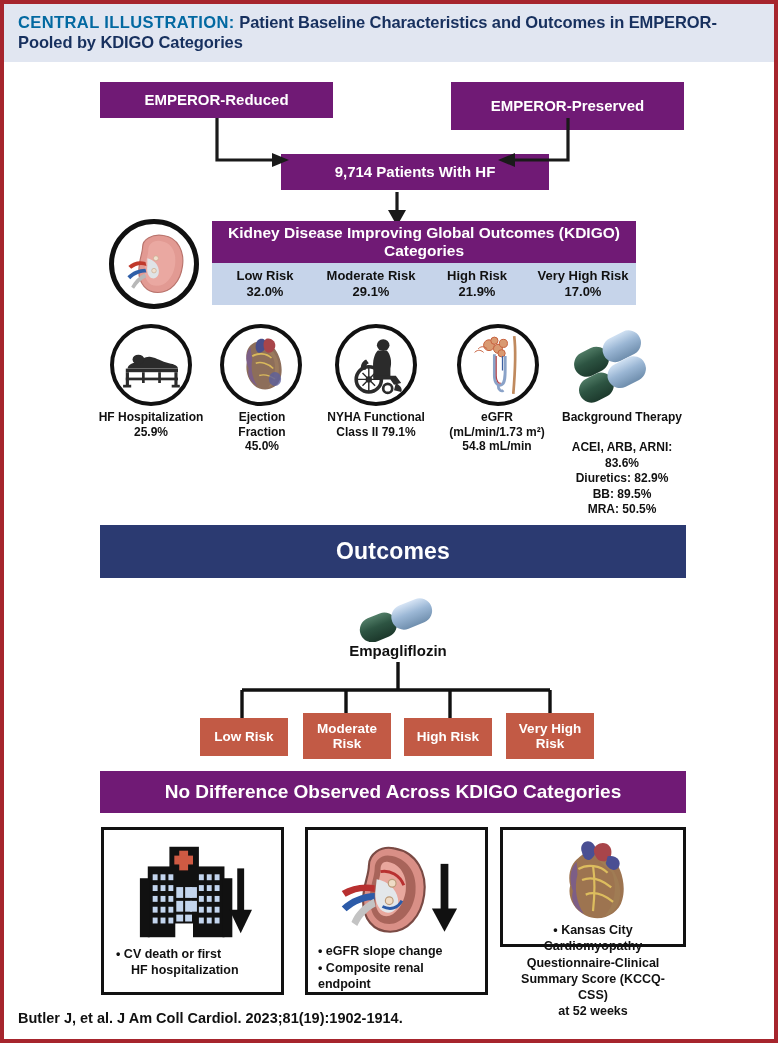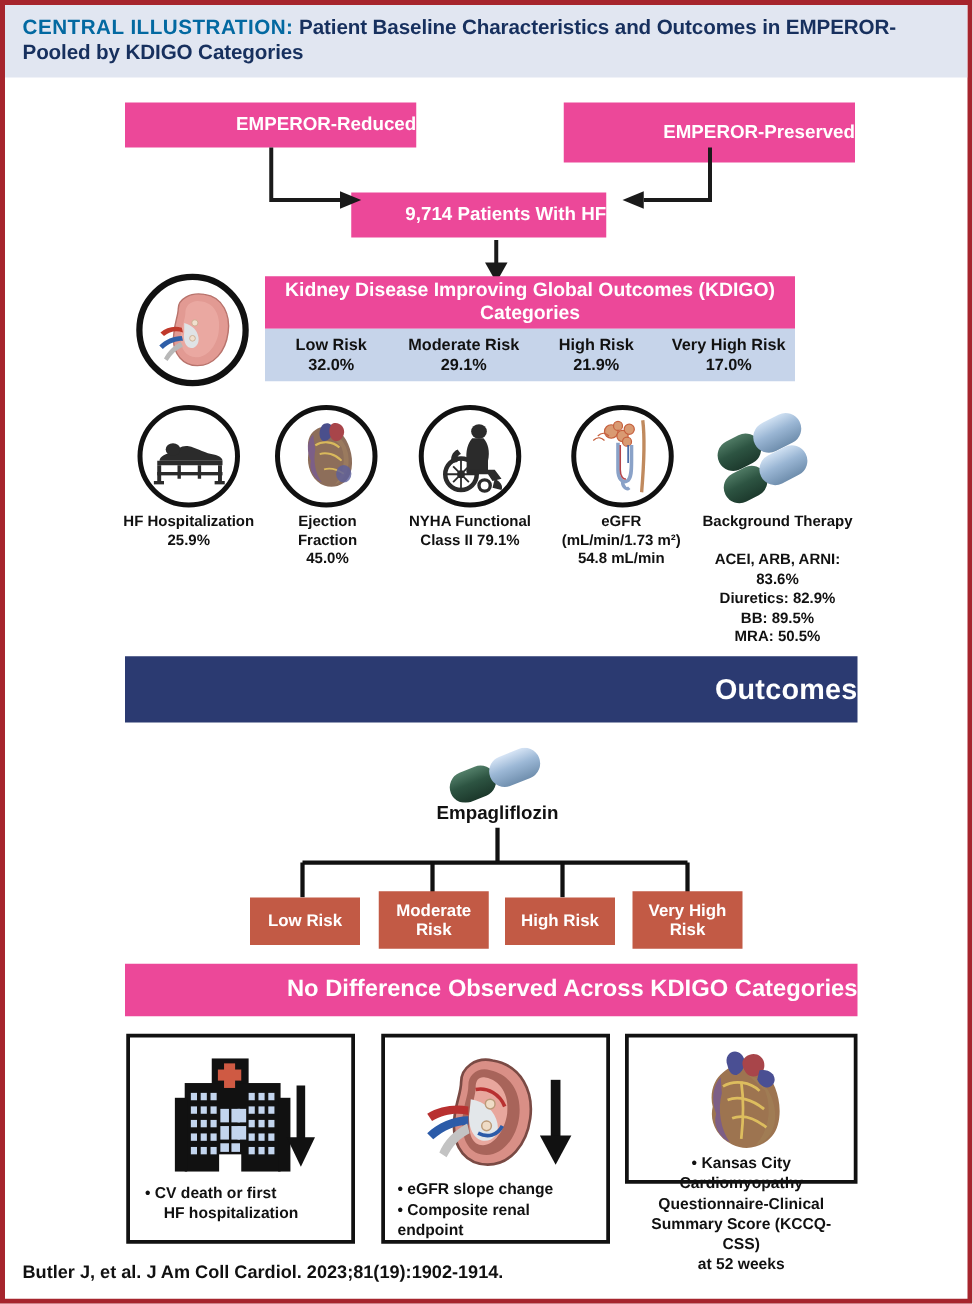--- a/index.html
+++ b/index.html
@@ -32,36 +32,36 @@
   }
   #header-text .ci-label {
     color: #0369a1;
     letter-spacing: 0.4px;
   }
 
   
   .abs { position: absolute; }
 
   .bluebox {
-    background: #ec4899;
+    background: #701a75;
     color: #ffffff;
     font-weight: bold;
     display: flex;
     align-items: center;
-    justify-content: flex-end;
+    justify-content: center;
     text-align: center;
     line-height: 1.15;
   }
   .navybar {
     background: #2b3a71;
     color: #ffffff;
     font-weight: bold;
     display: flex;
     align-items: center;
-    justify-content: flex-end;
+    justify-content: center;
     letter-spacing: 0.2px;
   }
   .riskbox {
     background: #c25a45;
     color: #ffffff;
     font-weight: bold;
     font-size: 13.5px;
     display: flex;
     align-items: center;
     justify-content: center;
@@ -158,21 +158,21 @@
   </div>
 
   <div class="abs bluebox" style="left:96px; top:78px; width:233px; height:36px; font-size:15px;">
     <span>EMPEROR-Reduced</span>
   </div>
 
   <div class="abs bluebox" style="left:447px; top:78px; width:233px; height:48px; font-size:15px;">
     <span>EMPEROR-Preserved</span>
   </div>
 
-  <div class="abs bluebox" style="left:277px; top:150px; width:204px; height:36px; font-size:15px;">
+  <div class="abs bluebox" style="left:277px; top:150px; width:268px; height:36px; font-size:15px;">
     <span>9,714 Patients With HF</span>
   </div>
 
   <svg class="abs" style="left:90px; top:112px; width:600px; height:110px;" viewBox="0 0 600 110">
     <g stroke="#1a1a1a" stroke-width="3.2" fill="none">
 
       <path d="M123,2 L123,44 L178,44"></path>
 
       <path d="M474,2 L474,44 L421,44"></path>
 

